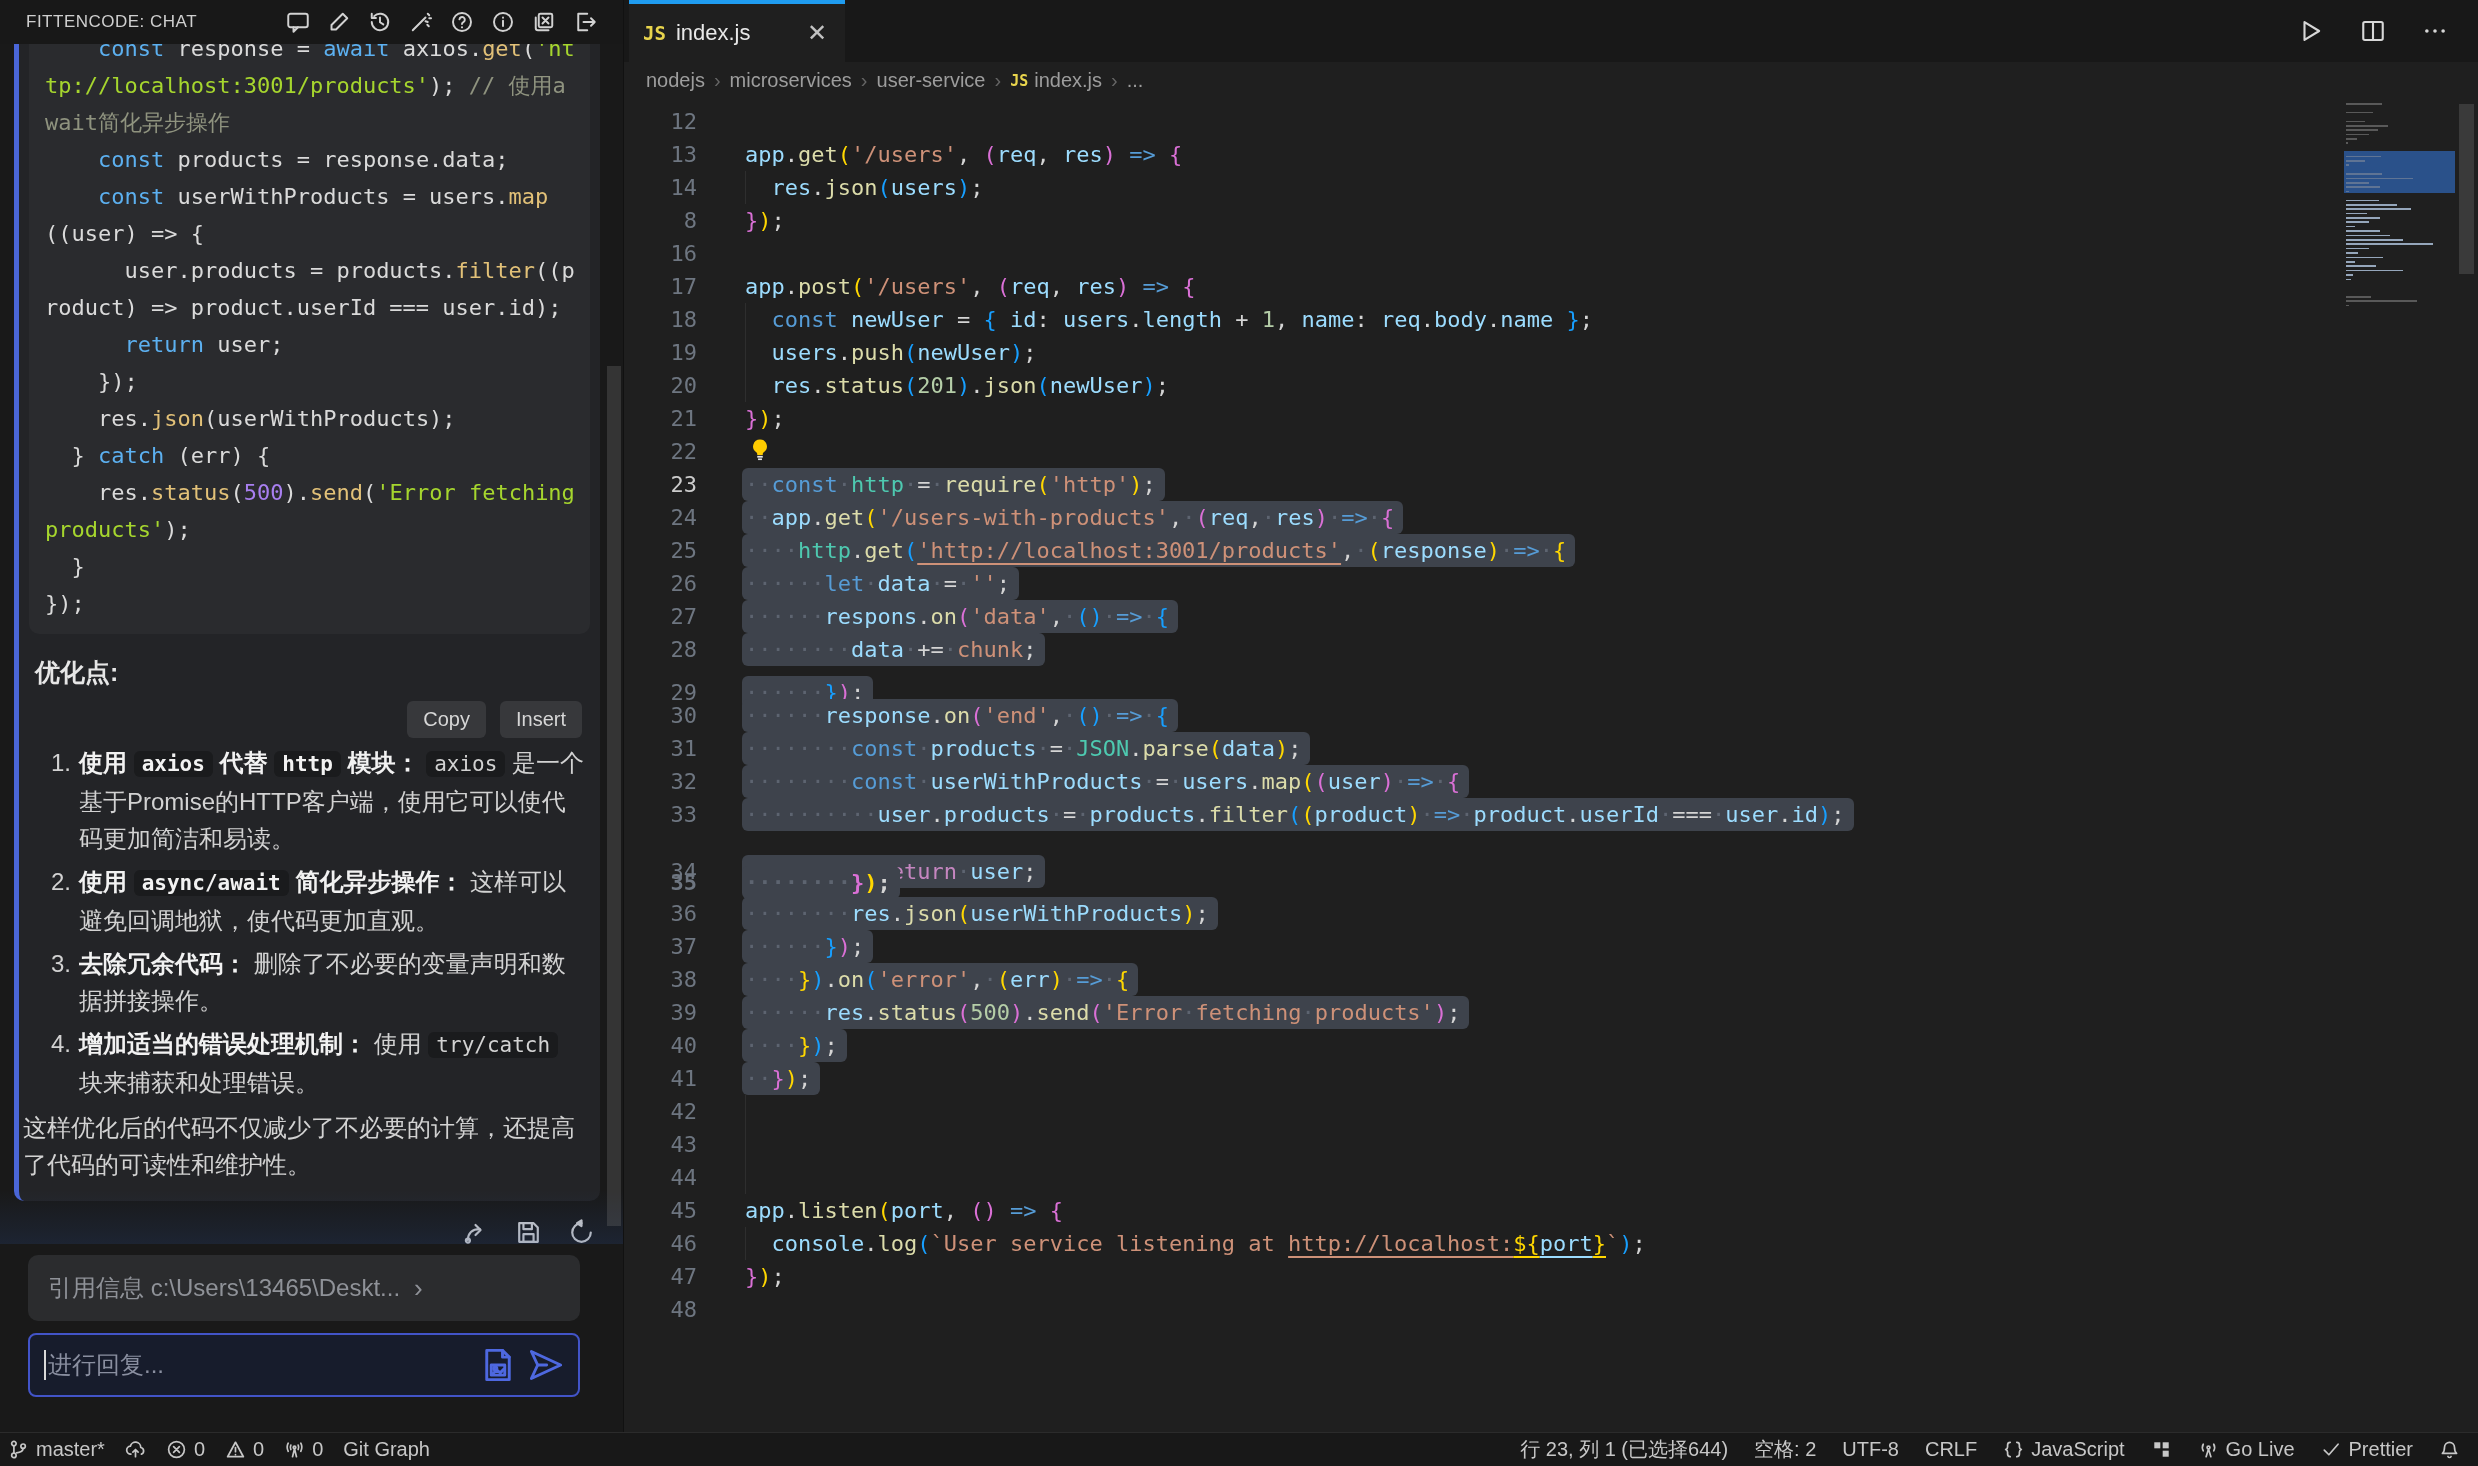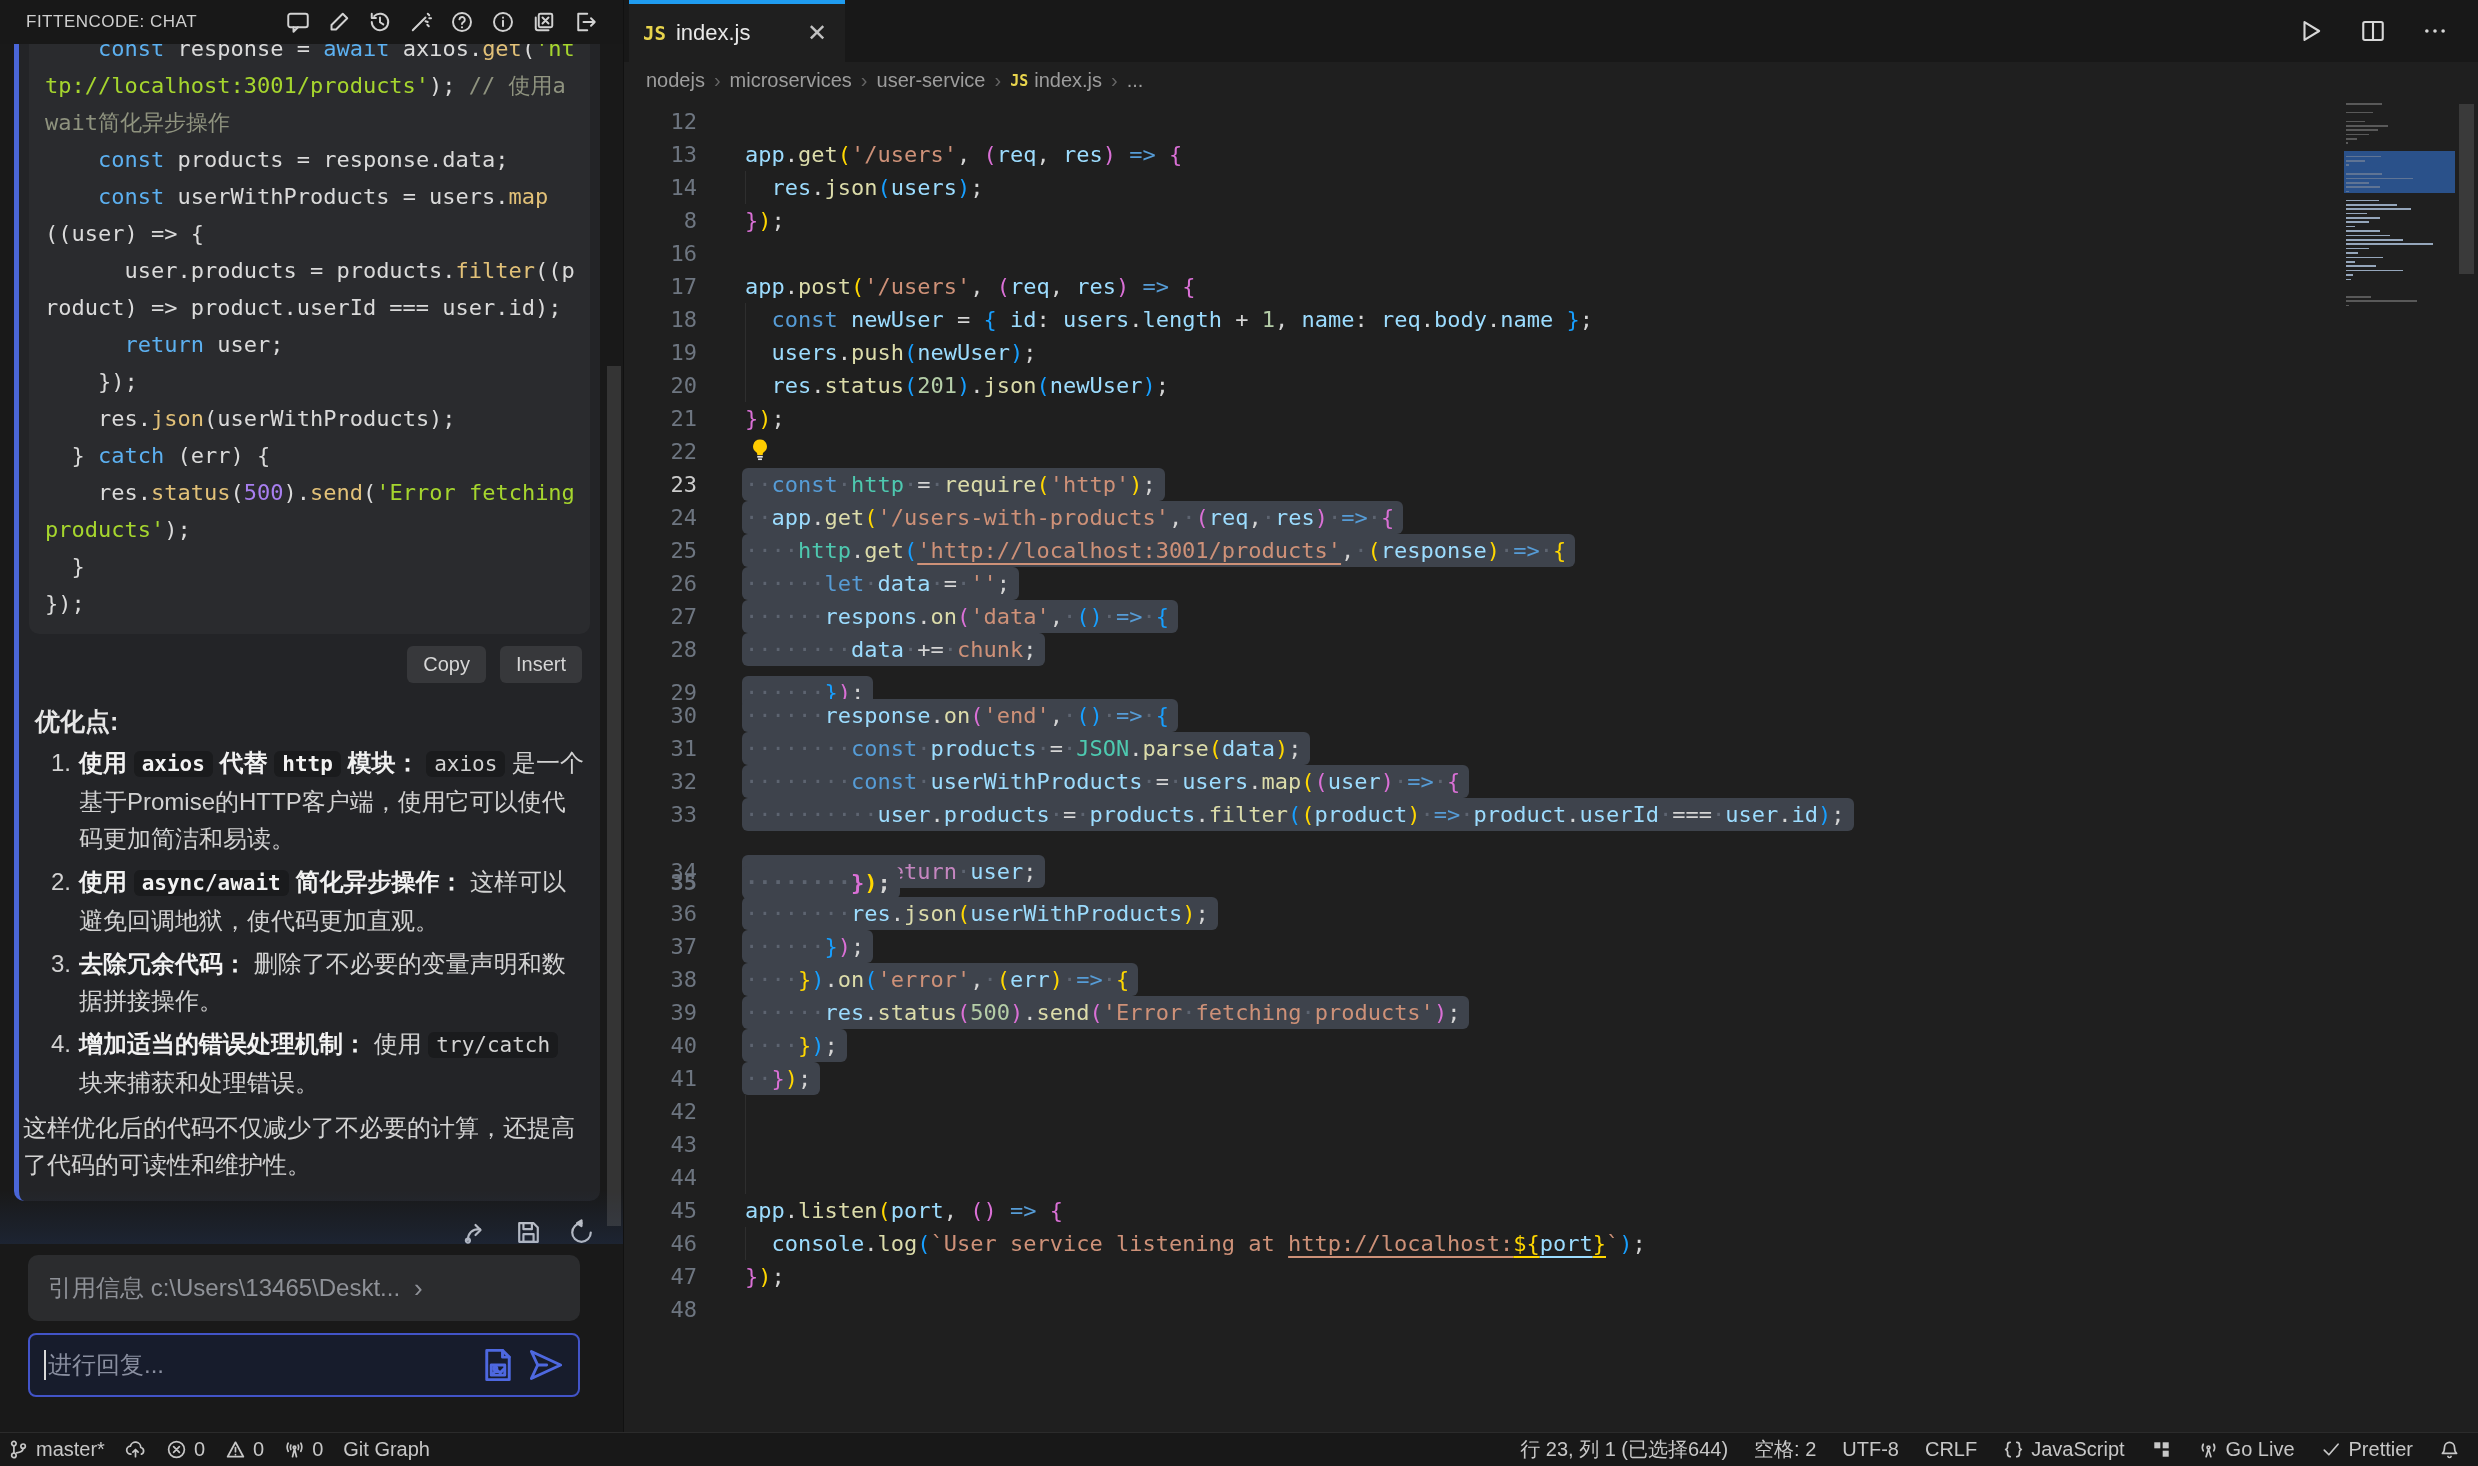--- a/index.html
+++ b/index.html
@@ -103,25 +103,25 @@
 </style>
 </head>
 <body>
 
 <div id="root">
 
   <div id="chat-panel">
     <div id="chat-scroll">
       <div id="bubble">
         <div id="chat-codeblock" class="mono"><div class="crow"><span class="c-cw">    </span><span class="c-ck">const</span><span class="c-cw"> response = </span><span class="c-ck">await</span><span class="c-cw"> axios.</span><span class="c-cf">get</span><span class="c-cw">(</span><span class="c-cs">'ht</span></div><div class="crow"><span class="c-cs">tp://localhost:3001/products'</span><span class="c-cw">);</span><span class="c-cc"> // 使用a</span></div><div class="crow"><span class="c-cc">wait简化异步操作</span></div><div class="crow"><span class="c-cw">    </span><span class="c-ck">const</span><span class="c-cw"> products = response.data;</span></div><div class="crow"><span class="c-cw">    </span><span class="c-ck">const</span><span class="c-cw"> userWithProducts = users.</span><span class="c-cf">map</span></div><div class="crow"><span class="c-cw">((user) =&gt; {</span></div><div class="crow"><span class="c-cw">      user.products = products.</span><span class="c-cf">filter</span><span class="c-cw">((p</span></div><div class="crow"><span class="c-cw">roduct) =&gt; product.userId === user.id);</span></div><div class="crow"><span class="c-cw">      </span><span class="c-ck">return</span><span class="c-cw"> user;</span></div><div class="crow"><span class="c-cw">    });</span></div><div class="crow"><span class="c-cw">    res.</span><span class="c-cf">json</span><span class="c-cw">(userWithProducts);</span></div><div class="crow"><span class="c-cw">  } </span><span class="c-ck">catch</span><span class="c-cw"> (err) {</span></div><div class="crow"><span class="c-cw">    res.</span><span class="c-cf">status</span><span class="c-cw">(</span><span class="c-cn">500</span><span class="c-cw">).</span><span class="c-cf">send</span><span class="c-cw">(</span><span class="c-cs">'Error fetching</span></div><div class="crow"><span class="c-cs">products'</span><span class="c-cw">);</span></div><div class="crow"><span class="c-cw">  }</span></div><div class="crow"><span class="c-cw">});</span></div></div>
+        <div id="opt-heading">优化点:</div>
         <div id="code-btn-row">
           <button class="chat-btn">Copy</button>
           <button class="chat-btn">Insert</button>
         </div>
-        <div id="opt-heading">优化点:</div>
         <div id="opt-list">
             <div class="opt-item">
               <span class="opt-num">1.</span>
               <span class="opt-body"><span class="seg-b ">使用 </span><span class="seg-b seg-chip">axios</span><span class="seg-b "> 代替 </span><span class="seg-b seg-chip">http</span><span class="seg-b "> 模块</span><span class="seg-b ">： </span><span class="seg-chip">axios</span><span class=""> 是一个基于Promise的HTTP客户端，使用它可以使代码更加简洁和易读。</span></span>
             </div>
             <div class="opt-item">
               <span class="opt-num">2.</span>
               <span class="opt-body"><span class="seg-b ">使用 </span><span class="seg-b seg-chip">async/await</span><span class="seg-b "> 简化异步操作</span><span class="seg-b ">：</span><span class=""> 这样可以避免回调地狱，使代码更加直观。</span></span>
             </div>
             <div class="opt-item">

